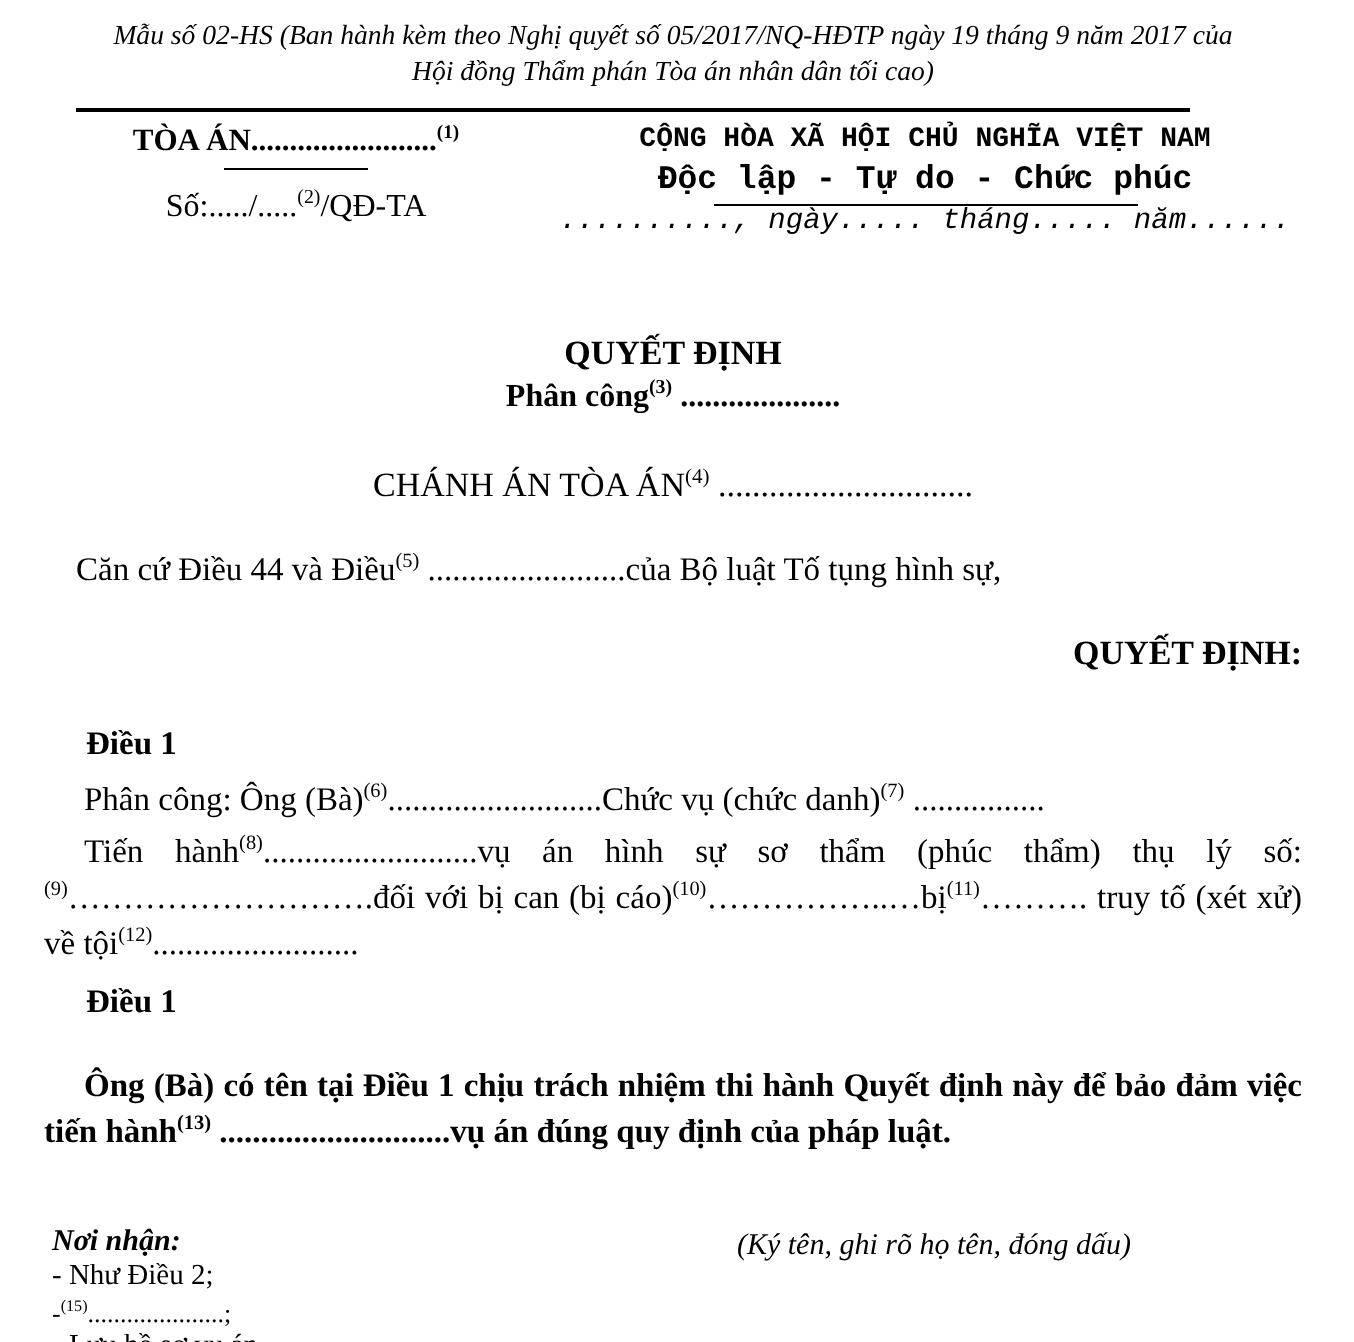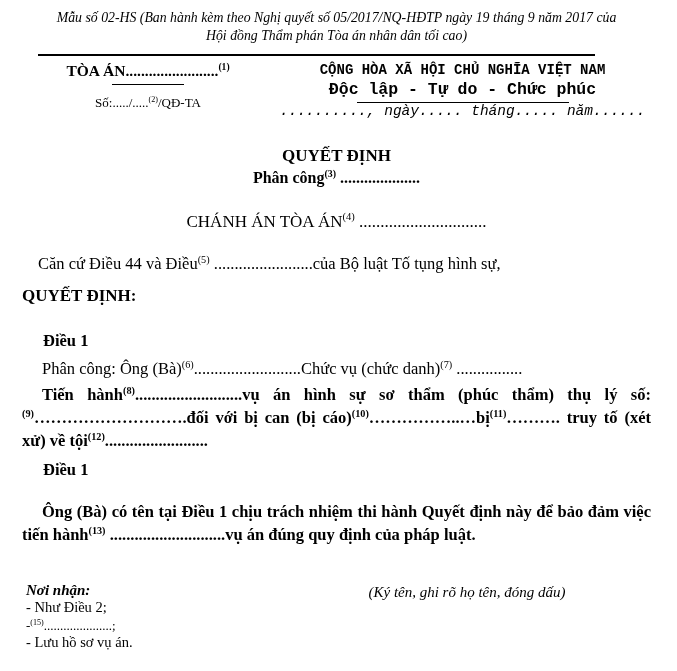--- a/index.html
+++ b/index.html
@@ -18,42 +18,42 @@
   
   .top-rule { border-top:2px solid #000; margin:9px 56px 0 16px; }
 
   
   .header-cols { display:flex; margin-top:6px; }
   .col-left  { width:252px; text-align:center; }
   .col-right { flex:1; text-align:center;font-family:Liberation Mono, monospace; }
   sup { font-size:0.62em; vertical-align:super; line-height:0; }
   .court-line { font-weight:bold; font-size:15.5px; }
   .rule-court { border-bottom:1.5px solid #000; width:72px; margin:4px auto 0; }
-  .number-line { font-size:13px; margin-top:10px; }
+  .number-line { font-size:16px; margin-top:10px; }
   .national { font-weight:bold; font-size:14px; white-space:nowrap; }
   .motto { font-weight:bold; font-size:16.5px; margin-top:2px; }
   .rule-motto { border-bottom:1.5px solid #000; width:212px; margin:3px auto 0; }
   .date-line { font-style:italic; font-size:14.5px; }
 
   
-  .title-block { text-align:center; margin-top:27px; }
+  .title-block { text-align:center; margin-top:48px; }
   .title-main { font-weight:bold; font-size:17px; }
   .title-sub  { font-weight:bold; font-size:16px; margin-top:3px; }
   .title-authority { text-align:center; font-weight:normal; font-size:17px; margin-top:25px; }
 
   
   .preamble { font-size:16.5px; margin-top:22px; text-indent:16px; }
-  .decides  { text-align:left; font-weight:bold; font-size:17px; margin-top:12px; }
+  .decides  { text-align:right; font-weight:bold; font-size:17px; margin-top:22px; }
   .article-heading { font-weight:bold; font-size:16.5px; text-indent:21px; }
   .h-article1 { margin-top:25px; }
   .h-article2 { margin-top:8px; }
   .para { font-size:16.5px; line-height:23px; text-indent:20px; }
   .para.justify { text-align:justify; }
   .p-a1-1 { margin-top:6px; }
-  .p-a1-2 { margin-top:3px;font-weight:bold; }
+  .p-a1-2 { margin-top:3px; }
   .p-a2-1 { margin-top:20px;font-weight:bold; }
 
   
   .footer { display:flex; justify-content:space-between; margin-top:35px; }
   .recipients { margin-left:4px; }
   .recipients-title { font-weight:bold; font-style:italic; font-size:15px; line-height:18px; }
   .recipient-item { font-size:14.5px; line-height:17.5px; }
   .recipient-item.small { font-size:13px; }
   .signature { width:300px; text-align:center; margin-right:34px; }
   .sig-dots { font-weight:bold; font-size:16px; }

